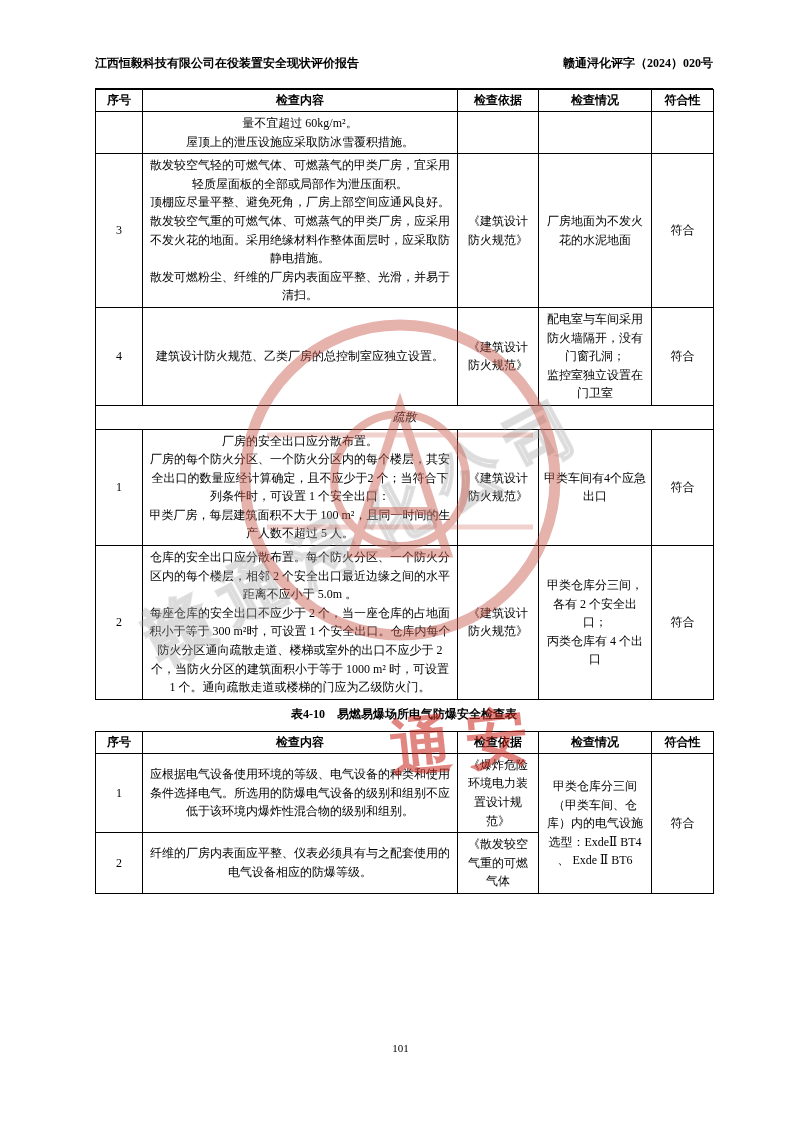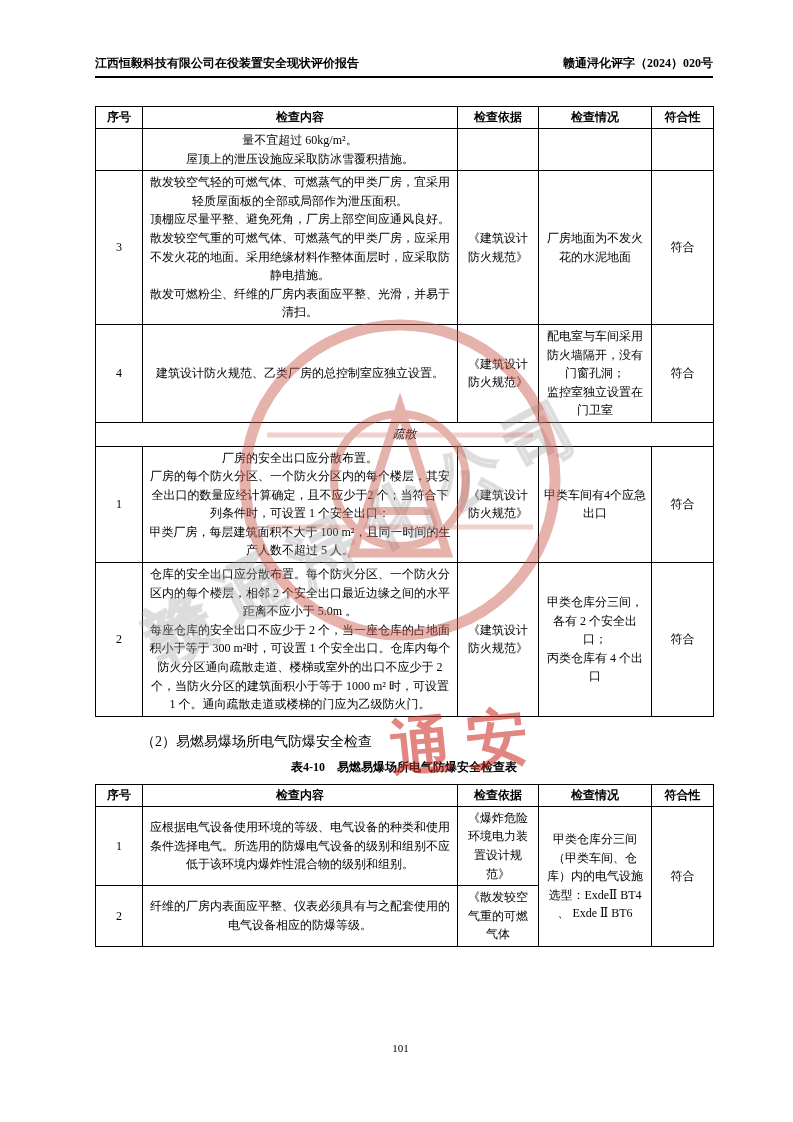--- a/index.html
+++ b/index.html
@@ -6,23 +6,23 @@
   html,body { background:#888; }
   body { width:793px; height:1122px; margin:0 auto; position:relative; }
   .page {
     position:absolute; inset:0; background:#fff; overflow:hidden;
     font-family:"Liberation Serif","DejaVu Serif",serif; color:#000;
   }
   .header {
     position:absolute; top:55px; left:95px; width:618px;
     display:flex; justify-content:space-between; align-items:flex-start;
     font-size:12px; font-weight:bold;
-    border-bottom:2px solid #000; padding-bottom:4px;
+    border-bottom:2px solid #000; padding-bottom:16px;
   }
-  .content { position:absolute; top:106px; left:95px; width:618px; z-index:1; }
+  .content { position:absolute; top:89px; left:95px; width:618px; z-index:1; }
   table.check { width:100%; border-collapse:collapse; table-layout:fixed; font-size:12px; line-height:1.55; }
   table.check th, table.check td { border:1px solid #000; padding:2px 5px; vertical-align:middle; word-break:break-all; }
   table.check th { font-weight:bold; text-align:center; height:22px; padding:1px 2px; }
   .c { text-align:center; }
   .preline { white-space:pre-line; }
   .content-cell { text-align:center; }
   .section-cell { height:20px; padding:0 2px;font-style:italic; }
   .para { font-size:14px; margin:16px 0 8px 46px; }
   .tbl-title { font-size:12px; font-weight:bold; text-align:center; margin:6px 0 8px 0; }
   .footer { position:absolute; top:1042px; left:0; width:100%; text-align:center; font-size:11px; z-index:1;padding-left:8px; }
@@ -111,21 +111,20 @@
         <td class="content-cell preline">仓库的安全出口应分散布置。每个防火分区、一个防火分区内的每个楼层，相邻 2 个安全出口最近边缘之间的水平距离不应小于 5.0m 。
 每座仓库的安全出口不应少于 2 个，当一座仓库的占地面积小于等于 300 m²时，可设置 1 个安全出口。仓库内每个防火分区通向疏散走道、楼梯或室外的出口不应少于 2 个，当防火分区的建筑面积小于等于 1000 m² 时，可设置 1 个。通向疏散走道或楼梯的门应为乙级防火门。</td>
         <td class="c">《建筑设计防火规范》</td>
         <td class="content-cell preline">甲类仓库分三间，各有 2 个安全出口；
 丙类仓库有 4 个出口</td>
         <td class="c">符合</td>
       </tr>
     </tbody>
       </table>
 
-    <p class="para">（2）易燃易爆场所电气防爆安全检查</p>
     <div class="tbl-title">表4-10　易燃易爆场所电气防爆安全检查表</div>
 
     <table class="check">
       <colgroup>
         <col style="width:47px">
           <col style="width:315px">
           <col style="width:81px">
           <col style="width:113px">
           <col style="width:62px">
       </colgroup>

